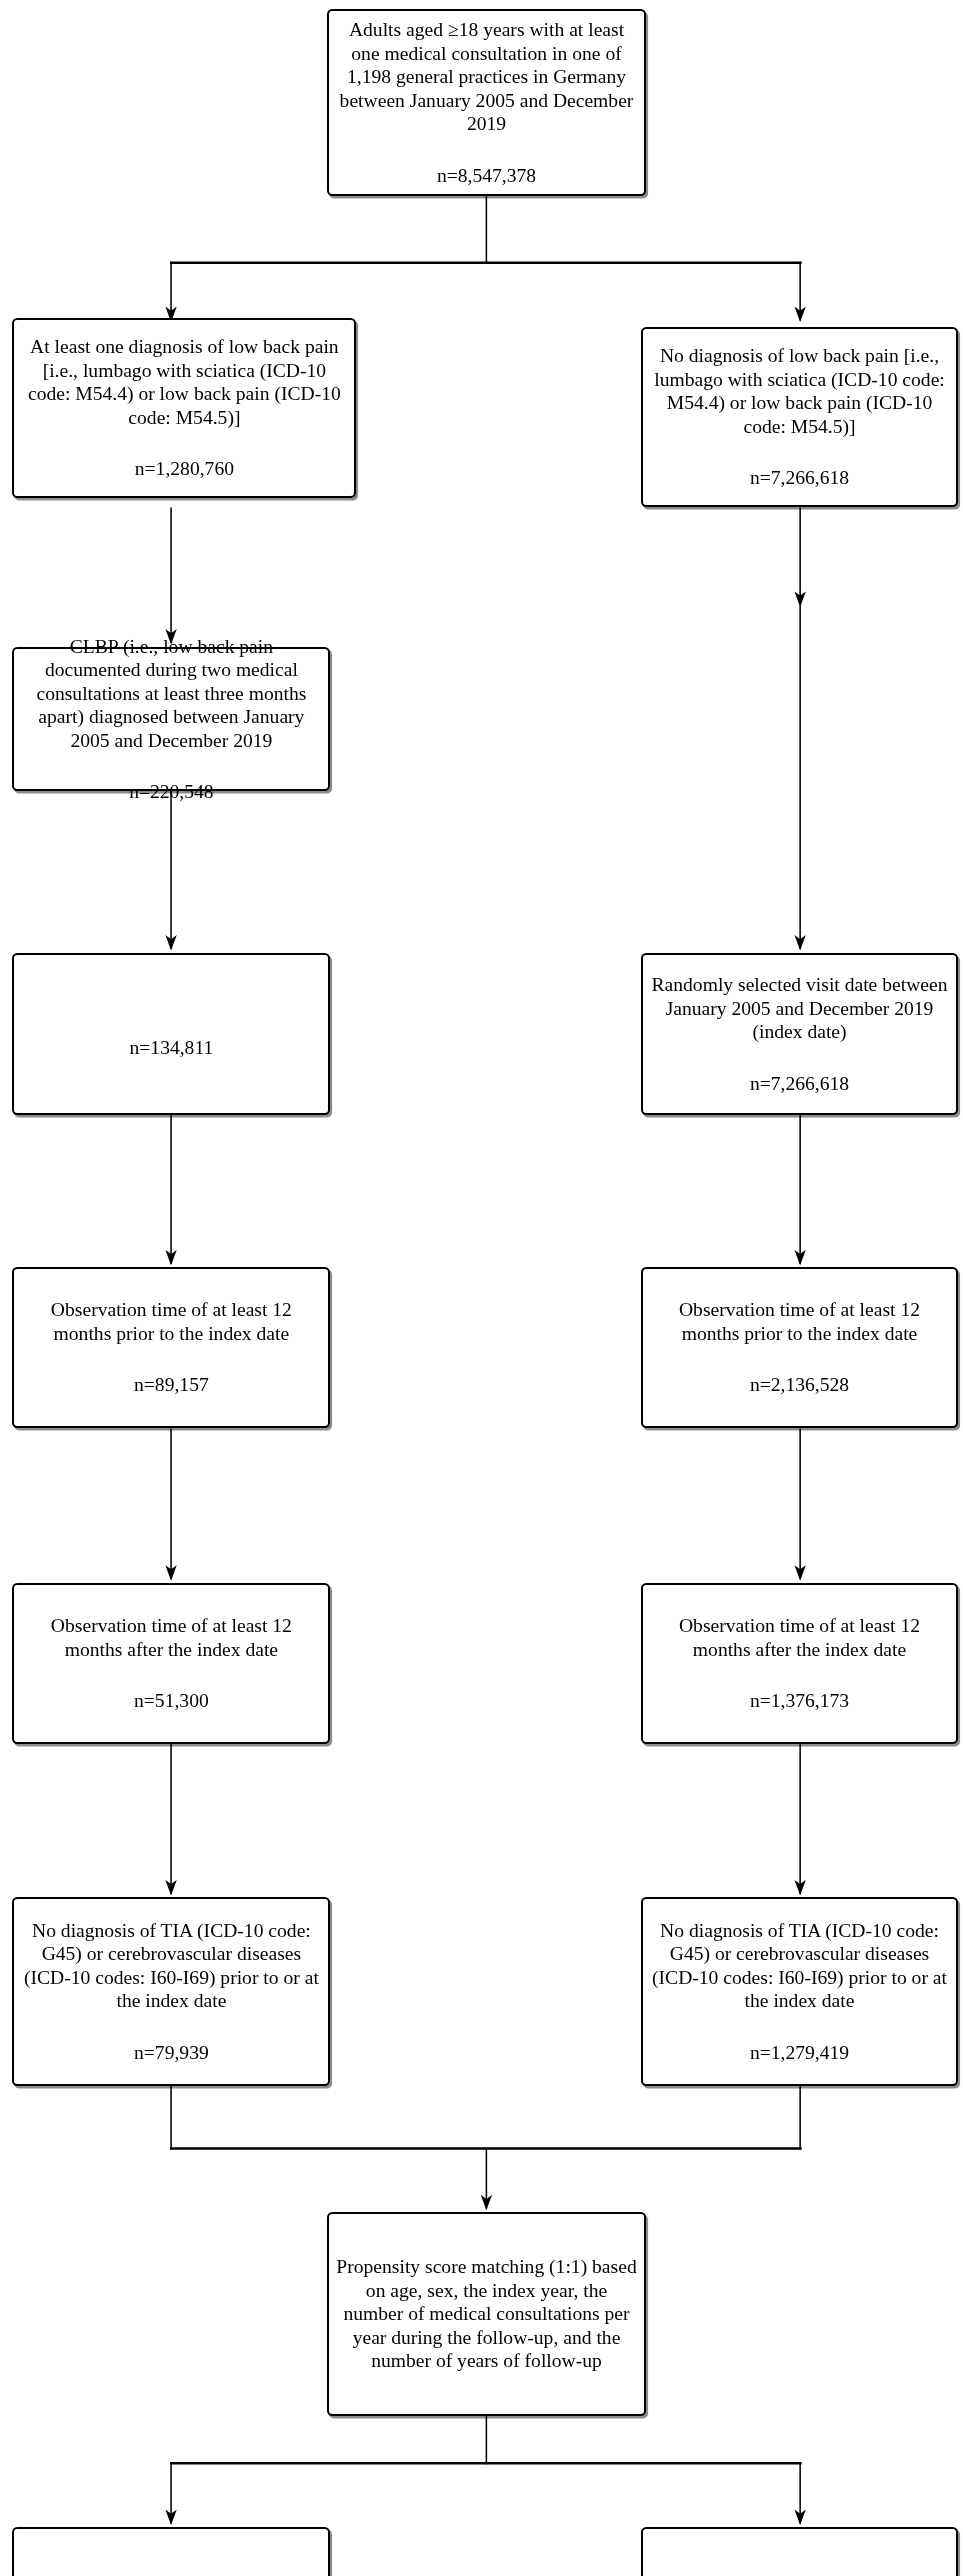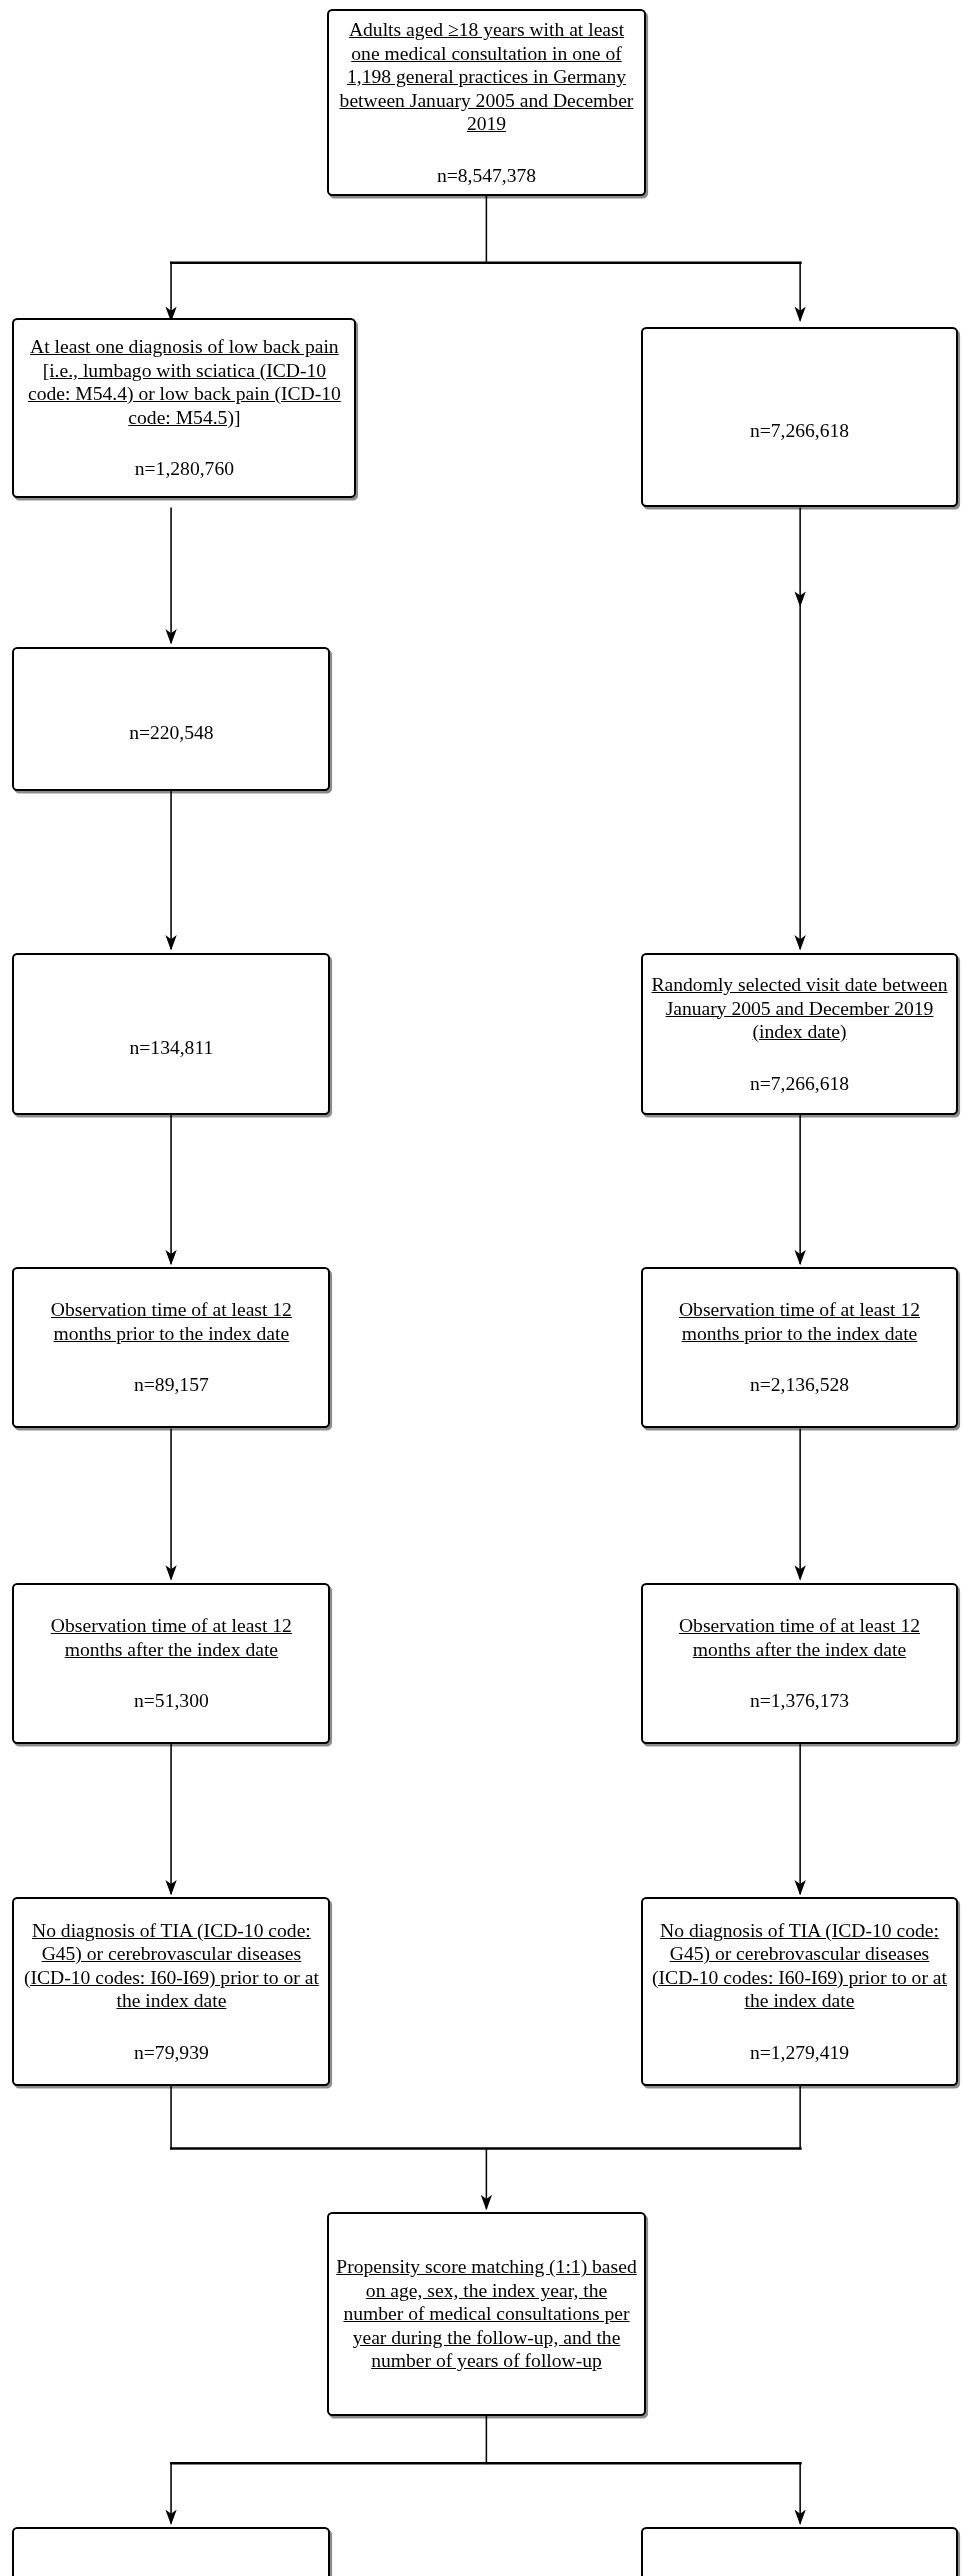--- a/index.html
+++ b/index.html
@@ -32,21 +32,21 @@
     box-shadow: 2.1px 2.6px 0 rgba(0,0,0,0.45);
     display: flex;
     flex-direction: column;
     align-items: center;
     justify-content: center;
     text-align: center;
     padding: 4.1px 6.2px;
     font-size: 19.6px;
     line-height: 1.2;
   }
-  .box-text { display: block; text-decoration: underline; }
+  .box-text { display: block; }
   .box-n { display: block; margin-top: 28px; }
   .conn { stroke: #000000; fill: none; }
   .thin { stroke-width: 3; }
   .thick { stroke-width: 5; }
 </style>
 </head>
 <body>
 
 <div id="canvas">
 
@@ -89,24 +89,26 @@
     <span class="box-text">Adults aged ≥18 years with at least one medical consultation in one of 1,198 general practices in Germany between January 2005 and December 2019</span>
     <span class="box-n">n=8,547,378</span>
   </div>
 
   <div class="box" style="left:12.4px; top:318px; width:344px; height:180px">
     <span class="box-text">At least one diagnosis of low back pain [i.e., lumbago with sciatica (ICD-10 code: M54.4) or low back pain (ICD-10 code: M54.5)]</span>
     <span class="box-n">n=1,280,760</span>
   </div>
 
   <div class="box" style="left:641px; top:327px; width:317px; height:180px">
+    <span class="box-text">No diagnosis of low back pain [i.e., lumbago with sciatica (ICD-10 code: M54.4) or low back pain (ICD-10 code: M54.5)]</span>
     <span class="box-n">n=7,266,618</span>
   </div>
 
   <div class="box" style="left:12.4px; top:647px; width:318px; height:144px">
+    <span class="box-text">CLBP (i.e., low back pain documented during two medical consultations at least three months apart) diagnosed between January 2005 and December 2019</span>
     <span class="box-n">n=220,548</span>
   </div>
 
   <div class="box" style="left:12.4px; top:953px; width:318px; height:162px">
     <span class="box-n">n=134,811</span>
   </div>
 
   <div class="box" style="left:641px; top:953px; width:317px; height:162px">
     <span class="box-text">Randomly selected visit date between January 2005 and December 2019 (index date)</span>
     <span class="box-n">n=7,266,618</span>

